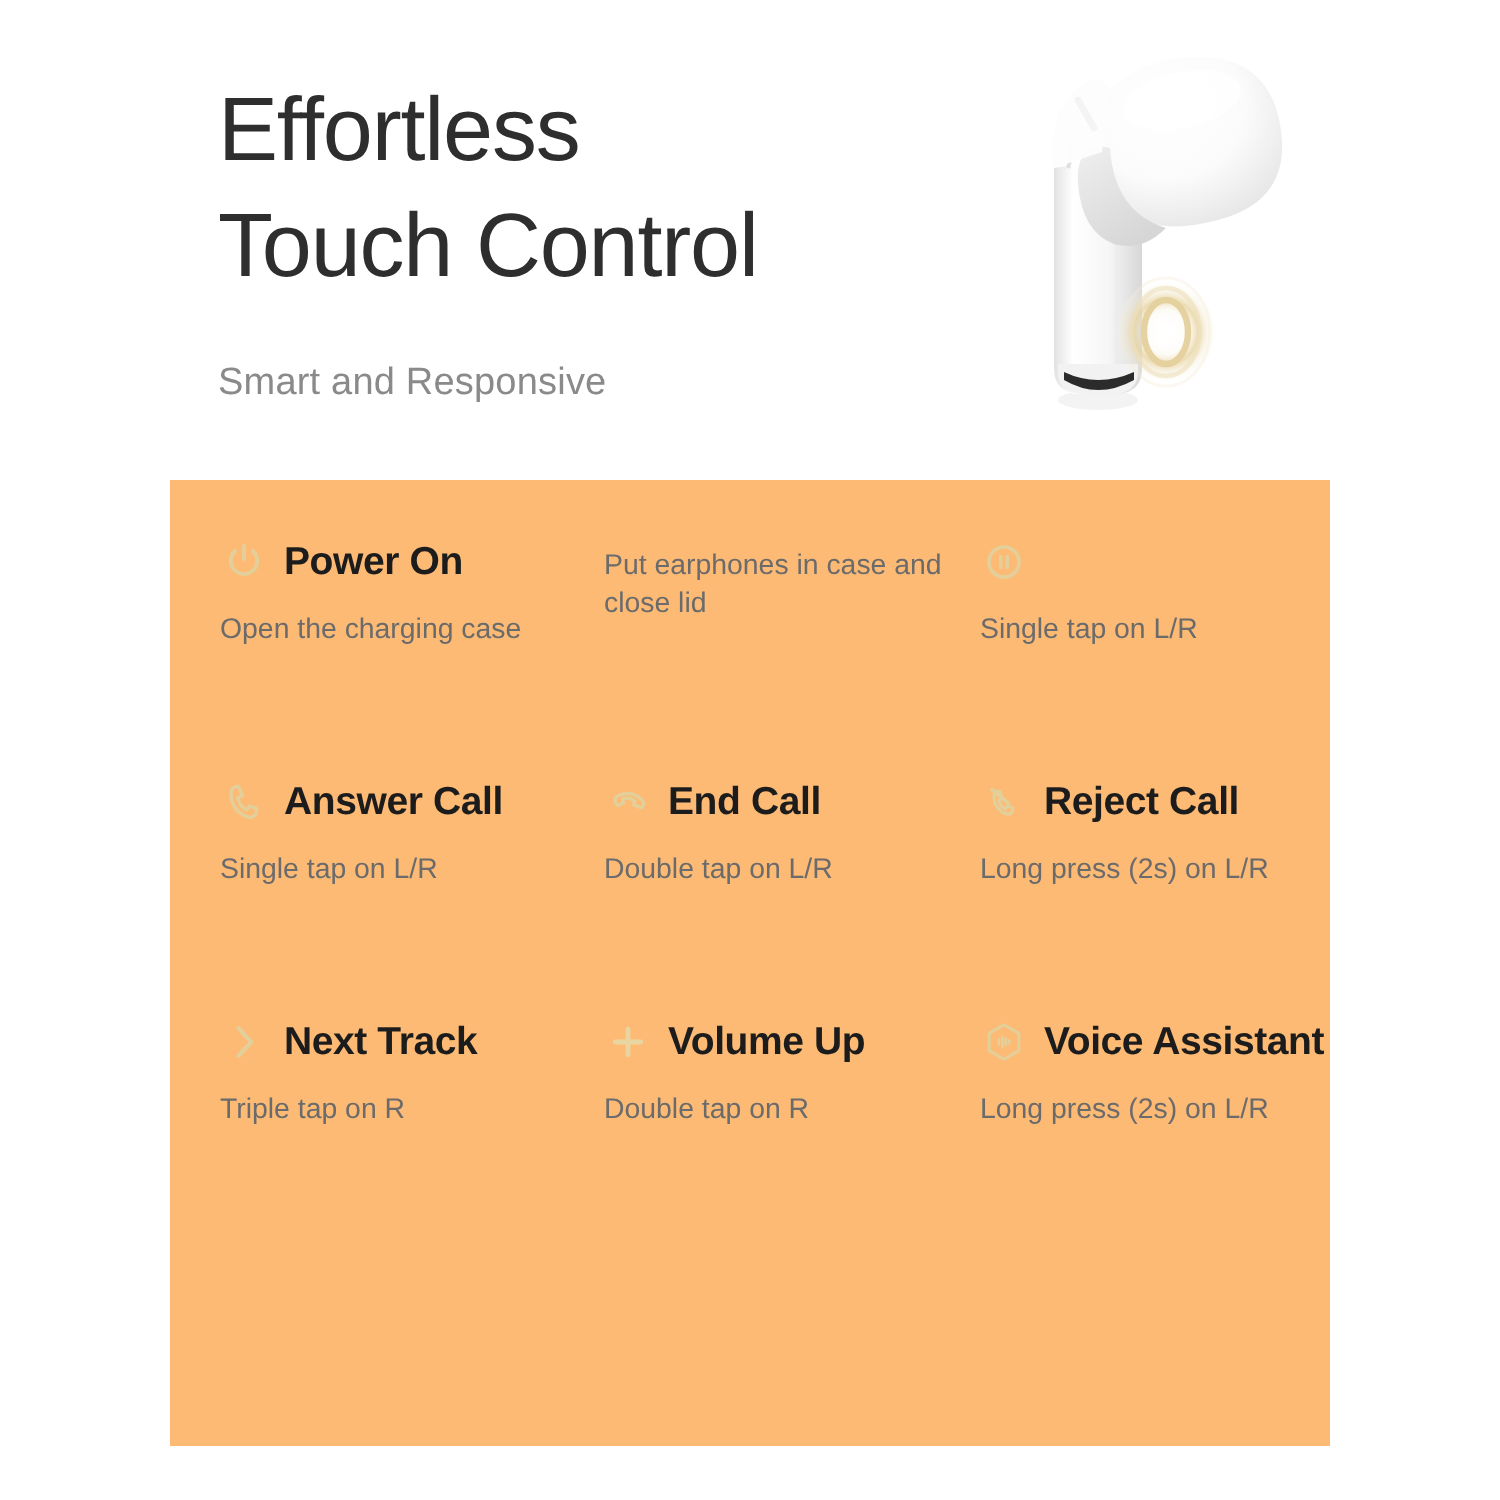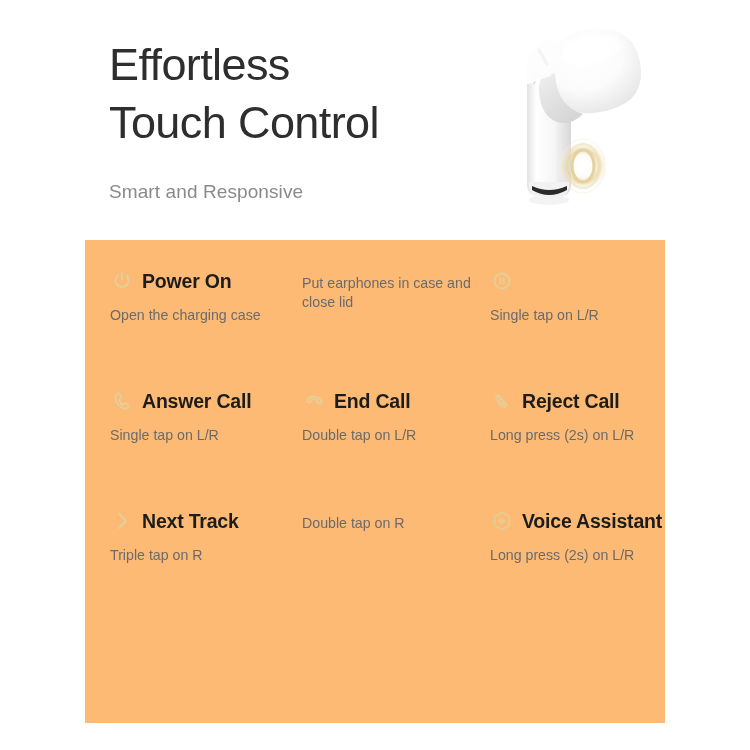--- a/index.html
+++ b/index.html
@@ -293,20 +293,29 @@
             <svg width="22" height="22" viewBox="0 0 24 24" fill="none">
               <path d="M9 4.5 L 16 12 L 9 19.5" stroke="#e3cf9a" stroke-width="2.3" stroke-linecap="round" stroke-linejoin="round" fill="none"></path>
             </svg>
           </span>
           <span class="cell-title">Next Track</span>
         </div>
         <div class="cell-desc">Triple tap on R</div>
       </div>
 
       <div class="cell">
+        <div class="cell-head">
+          <span class="icon">
+            <svg width="22" height="22" viewBox="0 0 24 24" fill="none">
+              <path d="M12 5 V 19" stroke="#e9d59f" stroke-width="2.6" stroke-linecap="round"></path>
+              <path d="M5 12 H 19" stroke="#e9d59f" stroke-width="2.6" stroke-linecap="round"></path>
+            </svg>
+          </span>
+          <span class="cell-title">Volume Up</span>
+        </div>
         <div class="cell-desc">Double tap on R</div>
       </div>
 
 
       <div class="cell">
         <div class="cell-head">
           <span class="icon">
             <svg width="22" height="22" viewBox="0 0 24 24" fill="none">
               <path d="M12 2.6 L 20.1 7.3 L 20.1 16.7 L 12 21.4 L 3.9 16.7 L 3.9 7.3 Z" stroke="#e3cf9a" stroke-width="1.7" stroke-linejoin="round" fill="none"></path>
               <path d="M9.2 10.6 V 13.4" stroke="#e3cf9a" stroke-width="1.5" stroke-linecap="round"></path>

